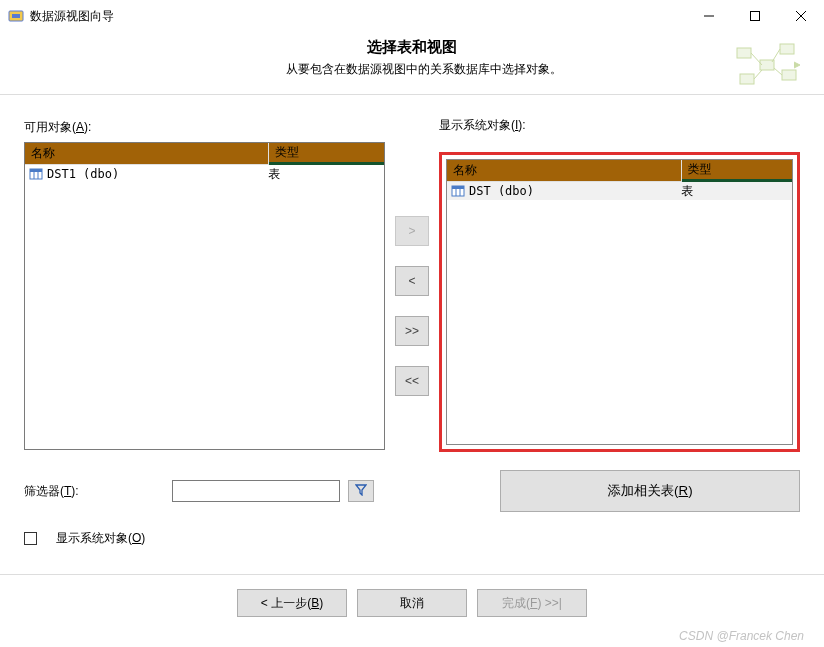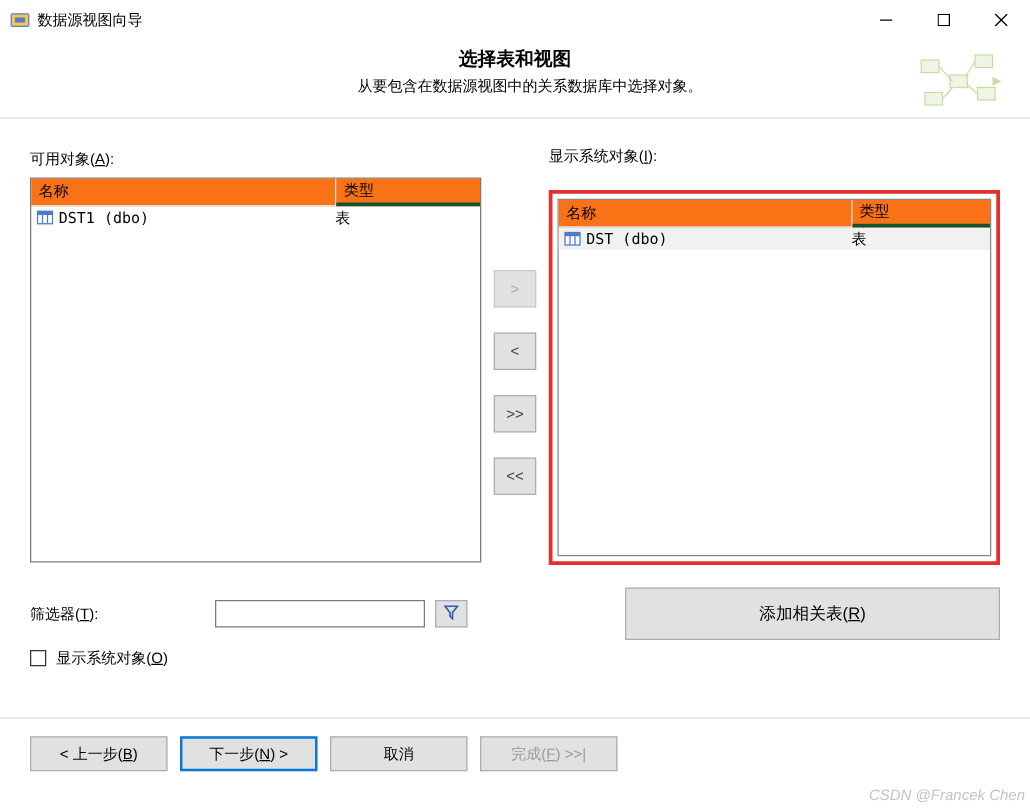--- a/index.html
+++ b/index.html
@@ -71,21 +71,21 @@
     .pane-label { margin-bottom: 6px; }
     .list-box {
       border: 1px solid #7a7a7a;
       height: 308px;
       background: #fff;
     }
     .list-header {
       display: flex;
       height: 22px;
       align-items: center;
-      background: #f97316;
+      background: #a16207;
     }
     .lh-name {
       flex: 0 0 68%;
       padding-left: 6px;
       border-right: 1px solid #e0e0e0;
       border-bottom: 1px solid #e0e0e0;
       height: 100%;
       display: flex; align-items: center;
     }
     .lh-type {
@@ -149,48 +149,48 @@
       display: flex; align-items:center; justify-content:center;
     }
     .related-btn {
       margin-left: auto;
       width: 300px; height: 42px;
       border: 1px solid #adadad;
       background: #e1e1e1;
       text-align: center;
     }
     .syscheck-row {
-      margin-top: 6px;
-      display: flex; align-items: center; gap: 8px;
+      margin-top: 18px;
+      display: flex; align-items: center; gap: 19px;
     }
     .chk { width: 13px; height: 13px; border: 1px solid #333; background:#fff; }
     
     .footer {
       border-top: 1px solid #ddd;
       padding: 14px 24px;
       display: flex;
-      justify-content: flex-start;
+      justify-content: center;
       gap: 10px;
       position: absolute;
       bottom: 16px;
       left: 0; right: 0;
     }
     .footer button {
       height: 28px;
       padding: 0 16px;
       min-width: 110px;
       border: 1px solid #adadad;
       background: #e1e1e1;
       font-size: 12px;
     }
     .footer button.primary { border: 2px solid #0a79d8; background:#e1e1e1; }
     .footer button:disabled { color: #9a9a9a; }
     .watermark {
       position: absolute;
-      bottom: 4px; right: 4px;
+      bottom: 4px; right: 20px;
       color: #c3c3c3;
       font-size: 12px;
       font-style: italic;
     }
     u.access { text-decoration: underline; }
   </style>
 </head>
 <body>
 
 <div class="titlebar">
@@ -323,22 +323,19 @@
     <span>
       <span>显示系统对象(</span><u class="access">O</u><span>)</span>
     </span>
   </div>
 </div>
 
 <div class="footer">
   <button>
     <span>&lt; 上一步(</span><u class="access">B</u><span>)</span>
   </button>
-  <button class="primary">
-    <span>下一步(</span><u class="access">N</u><span>) &gt;</span>
-  </button>
   <button>取消</button>
   <button disabled="">
     <span>完成(</span><u class="access">F</u><span>) &gt;&gt;|</span>
   </button>
 </div>
 
 <div class="watermark">CSDN @Francek Chen</div>
 
 </body></html>

